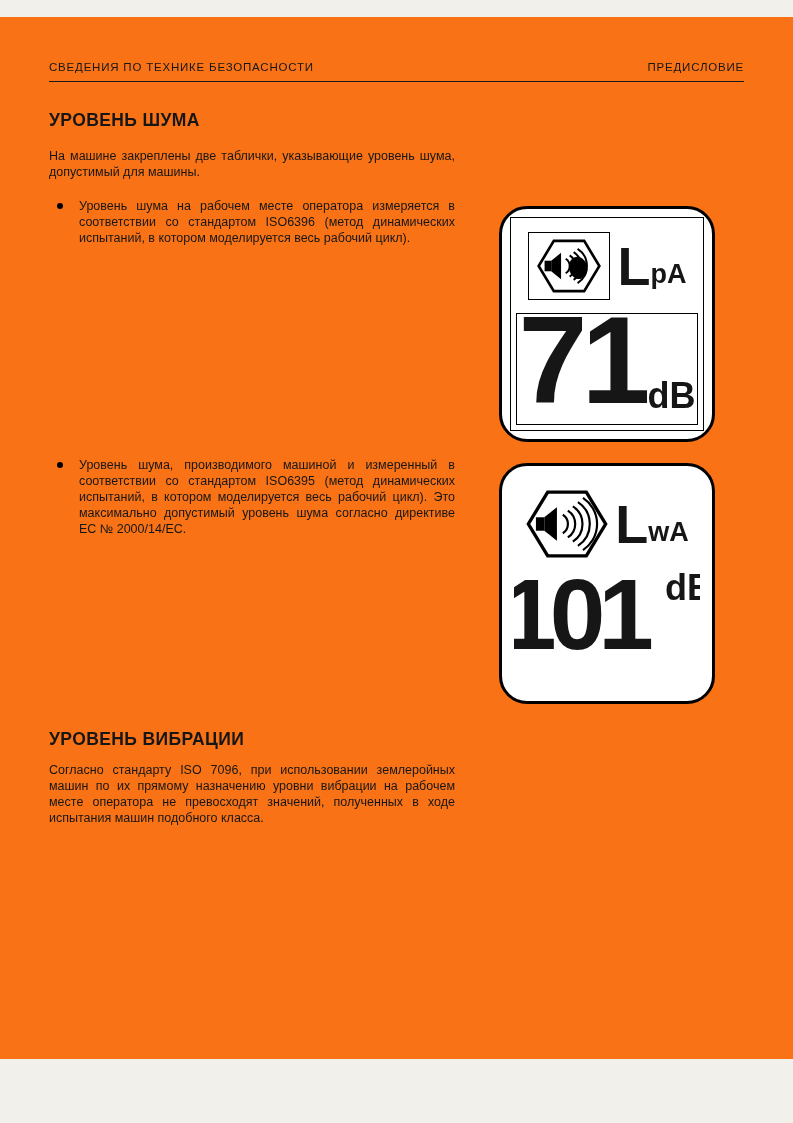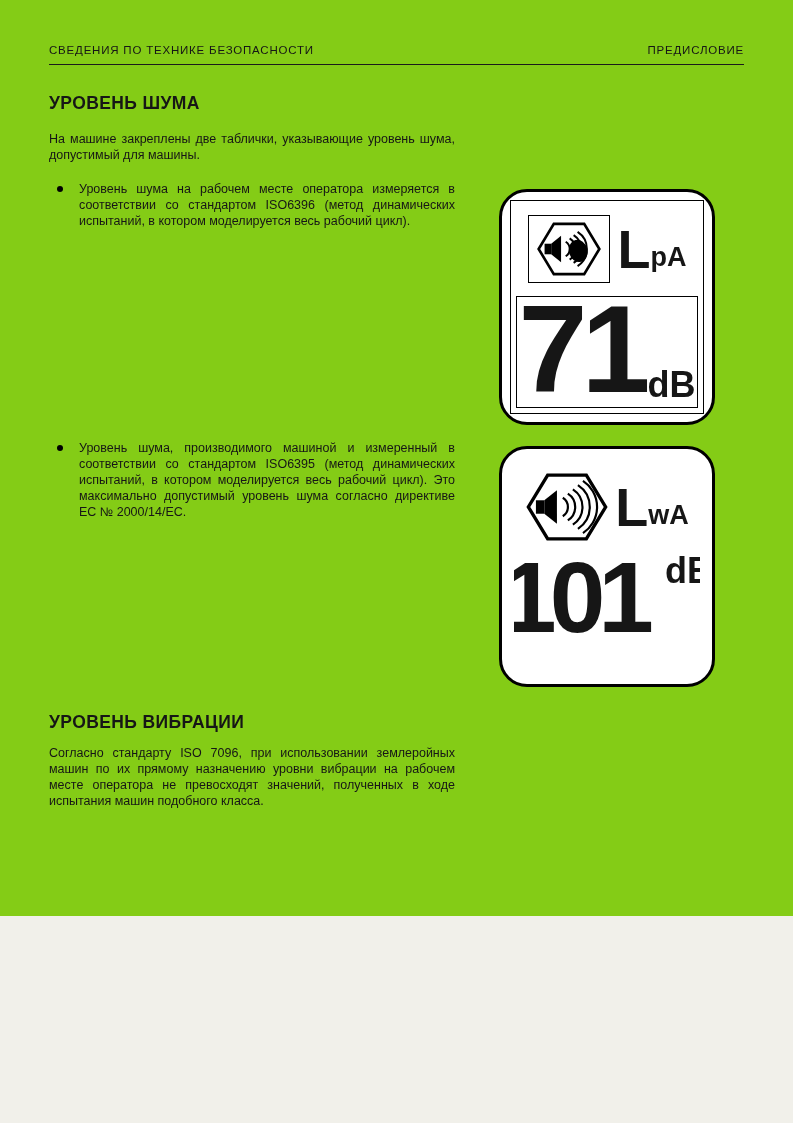--- a/index.html
+++ b/index.html
@@ -1,19 +1,19 @@
 <!DOCTYPE html>
 <html><head>
 <meta charset="utf-8">
 <style>
   * { margin:0; padding:0; box-sizing:border-box; }
   html,body { background:#f1f0ea; }
   .page {
-    position:relative; width:793px; height:916px; margin:0 auto;
-    background:#84cc16; color:#161616;
+    position:relative; width:793px; height:1042px; margin:17px auto;
+    background:#f97316; color:#161616;
     font-family:"Liberation Sans", sans-serif; overflow:hidden;
   }
   .running-head {
     position:absolute; top:44px; left:49px; right:49px;
     display:flex; justify-content:space-between;
     font-size:11.5px; letter-spacing:0.8px;
   }
   .head-rule {
     position:absolute; top:64px; left:49px; right:49px;
     border-top:1.7px solid #1b1b1b;
@@ -64,21 +64,21 @@
   .icon-box {
     border:1.6px solid #000; padding:3px 7px;
     display:flex; align-items:center; justify-content:center; background:#fff;
   }
   .l-label { display:flex; align-items:flex-start; line-height:1; }
   .l-big { font-size:54px; font-weight:bold; line-height:0.9; }
   .l-sub { font-size:27px; font-weight:bold; display:inline-block; transform:translateY(19px); }
   .num-box {
     flex:1; border:1.6px solid #000; margin-top:4px;
     display:flex; align-items:flex-end; justify-content:center;
-    padding-bottom:6px; overflow:hidden;
+    padding-bottom:12px; overflow:hidden;
   }
   .num-row {
     flex:1; display:flex; align-items:flex-start; justify-content:center;
     padding-bottom:4px; overflow:hidden;gap:15px;
   }
   .big-num {
     font-weight:bold; font-size:124px; line-height:0.82; letter-spacing:-6px;
   }
   #placard-lwa .big-num { font-size:100px; letter-spacing:-7px; line-height:0.84; }
   .unit { font-weight:bold; font-size:36px; line-height:0.9; margin-left:3px; }

